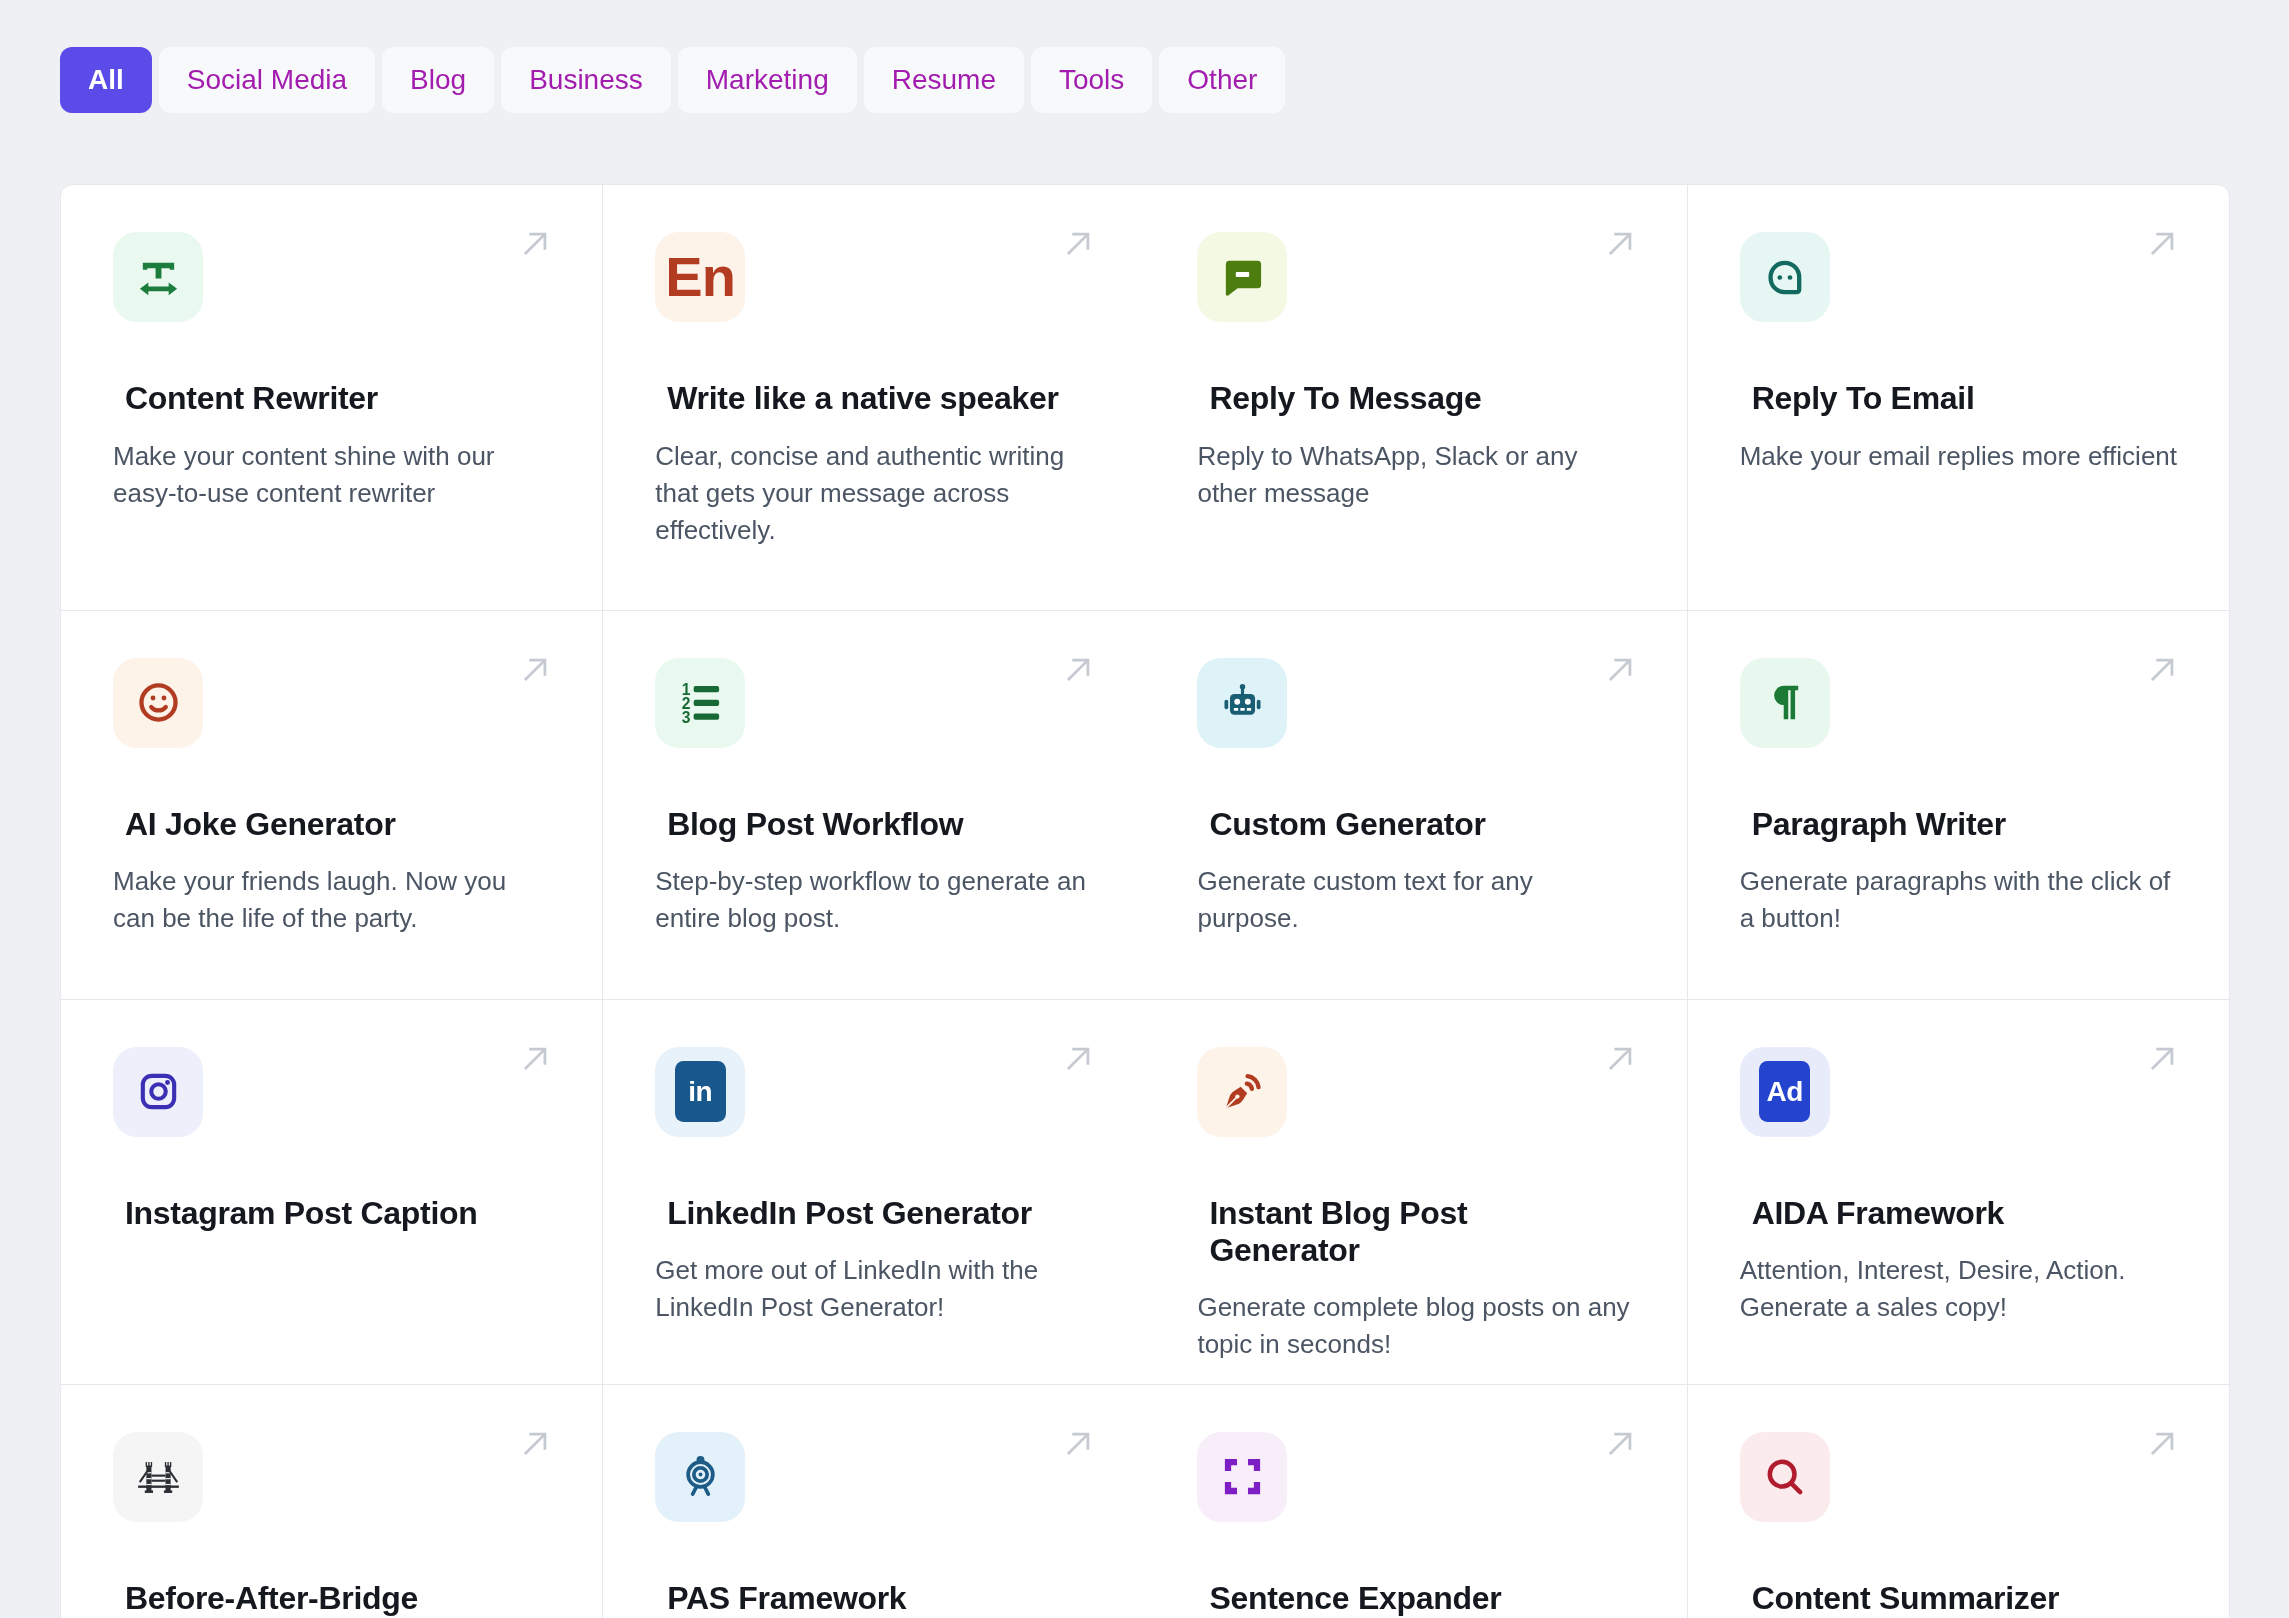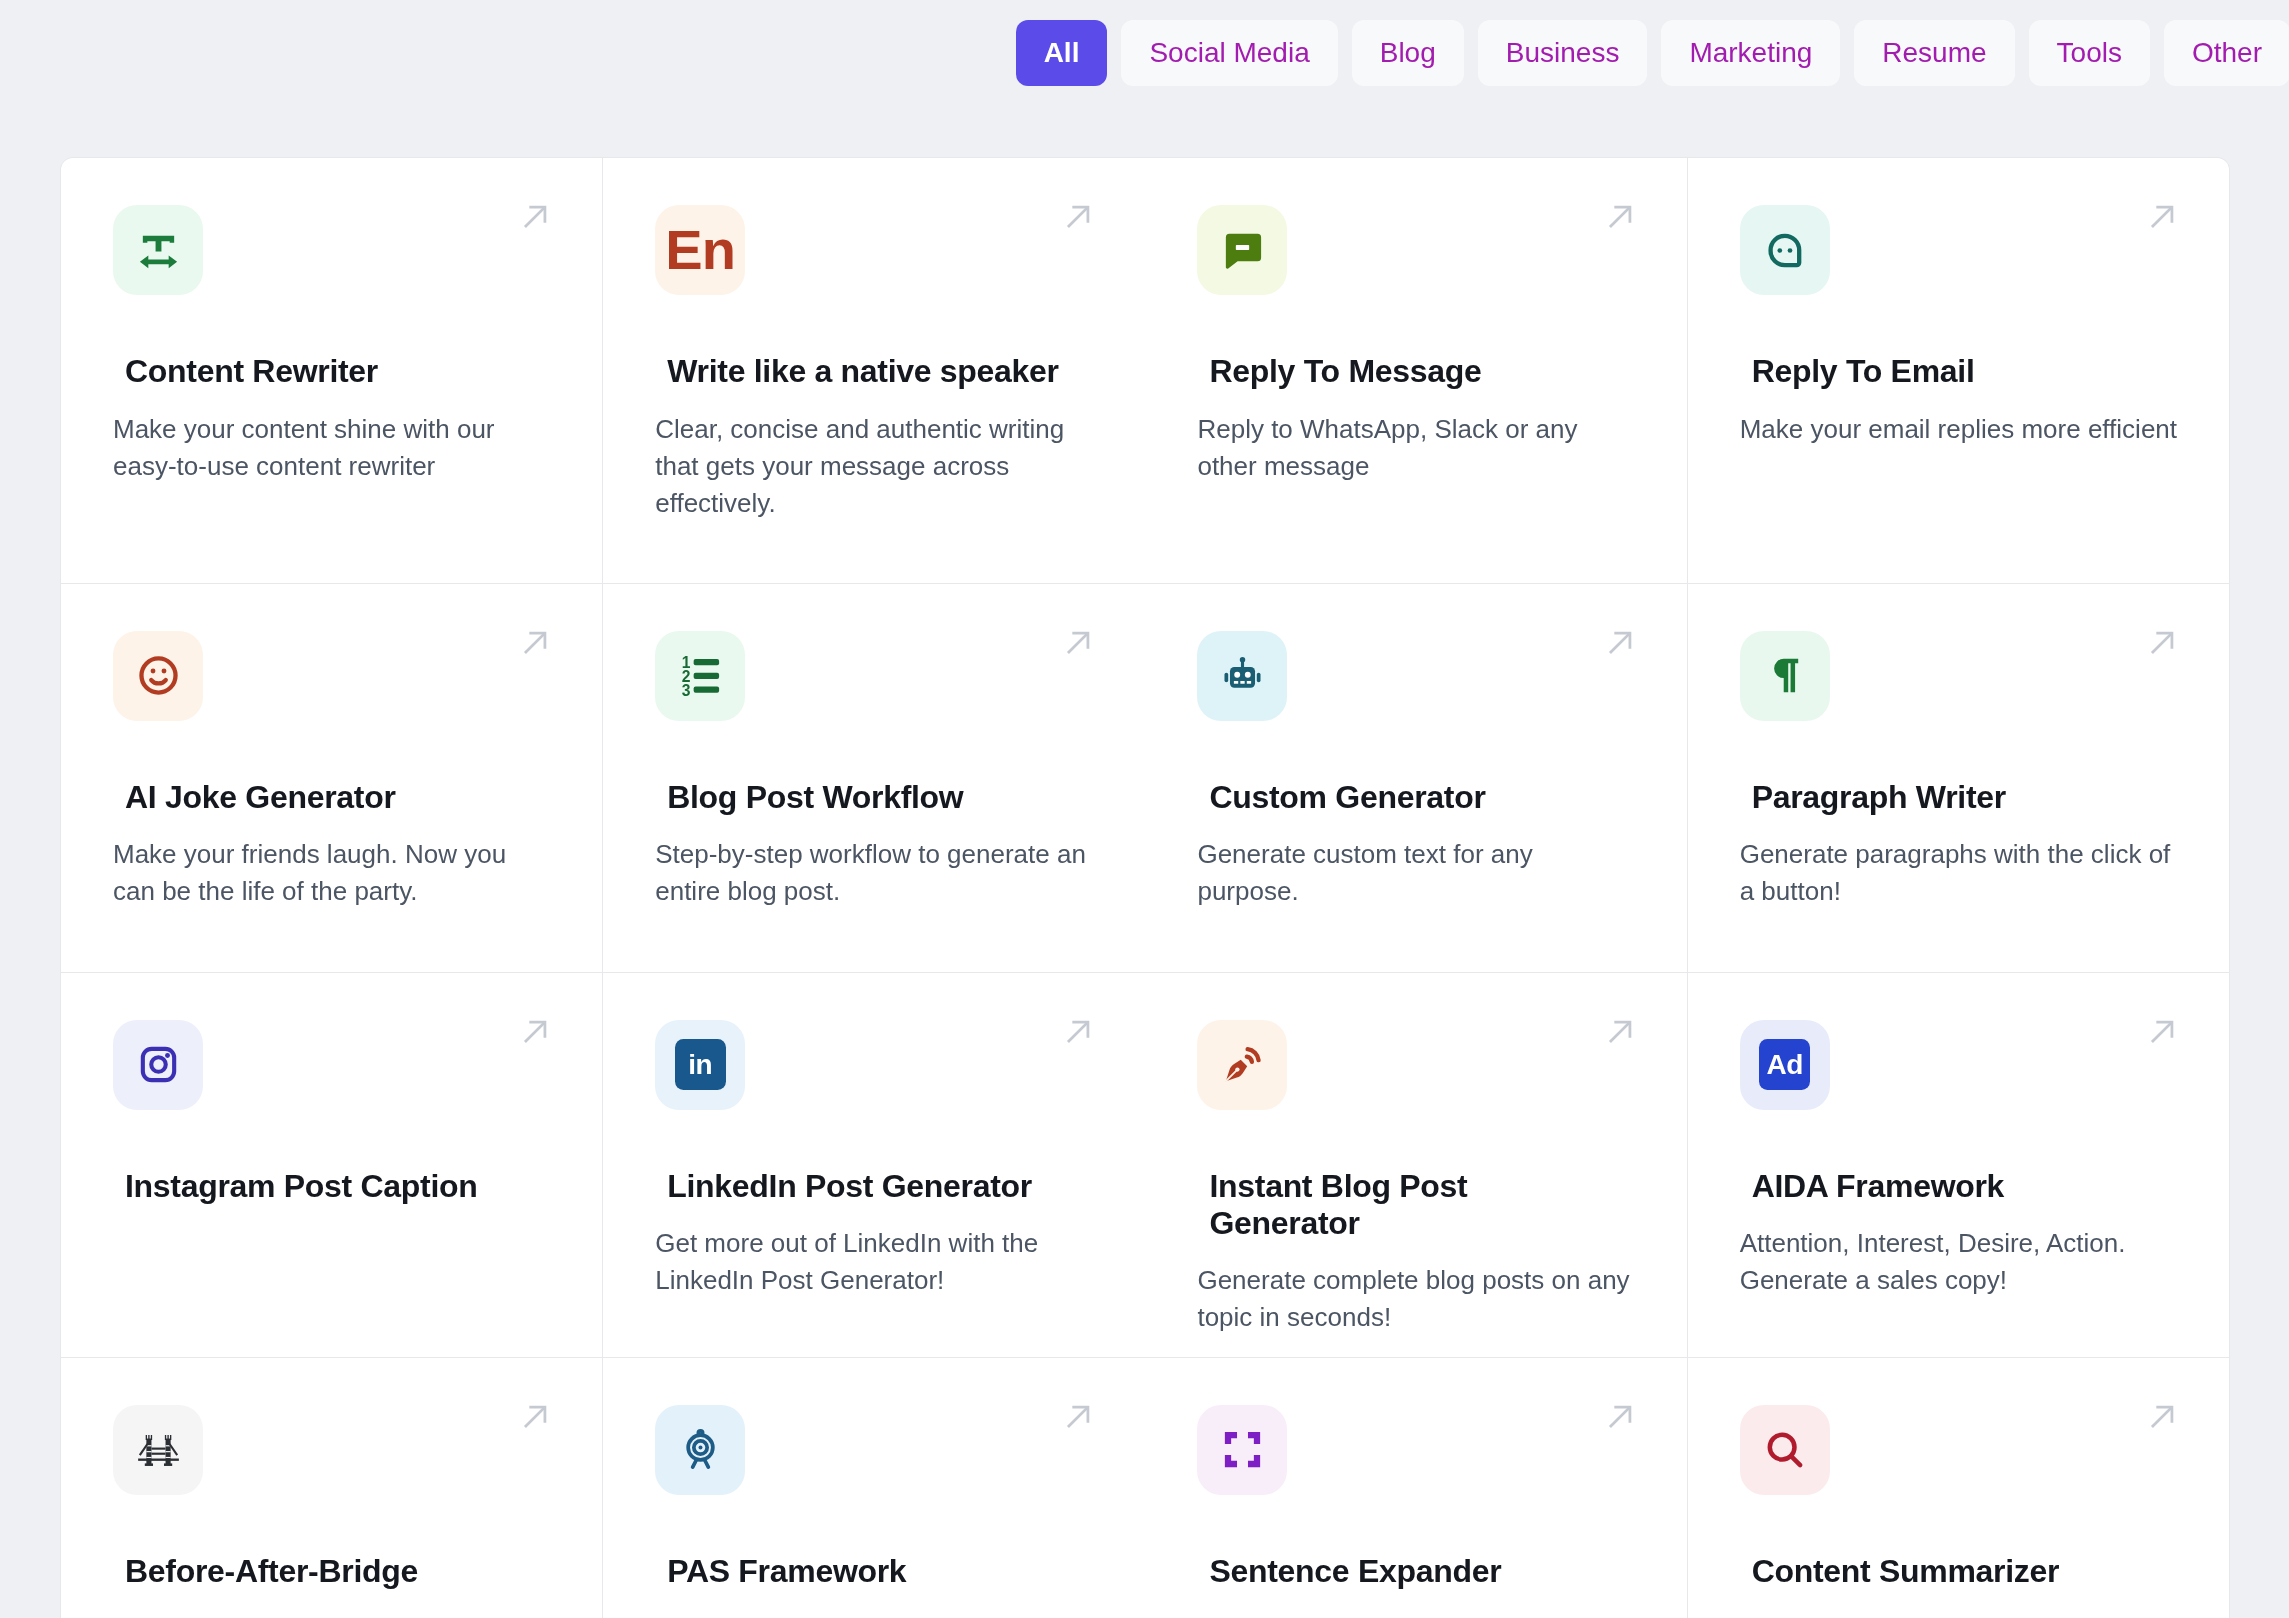--- a/index.html
+++ b/index.html
@@ -3,21 +3,21 @@
 <meta charset="utf-8">
 <style>
   html,body{margin:0;padding:0;}
   body{
     width:2290px;height:1618px;overflow:hidden;
     background:#eef0f3;
     font-family:"Liberation Sans",sans-serif;
     -webkit-font-smoothing:antialiased;
   }
   
-  .filter-bar{display:flex;gap:14px;padding:20px 0 0 60px;justify-content:flex-end;}
+  .filter-bar{display:flex;gap:7px;padding:47px 0 0 60px;}
   .pill{
     height:66px;padding:0 28px;border:none;border-radius:12px;
     background:#f8f9fb;color:#a21caf;font-size:28px;font-weight:400;
     font-family:inherit;cursor:pointer;white-space:nowrap;
   }
   .pill.active{color:#fff;font-weight:600;}
   
   .grid-wrap{
     margin:71px 60px 0;border:0.9px solid #e7e8ec;border-radius:13px;
     overflow:hidden;background:#e7e8ec;
@@ -27,21 +27,21 @@
     grid-template-rows:425px 388px 384px 319px;gap:0.9px;
   }
   .card{background:#fff;padding:47px 51px 0 52px;position:relative;box-sizing:border-box;}
   .tile{
     width:90px;height:90px;border-radius:24px;
     display:flex;align-items:center;justify-content:center;
   }
   .tile svg{width:47px;height:47px;display:block;}
   .icon-text{font-size:56px;font-weight:700;letter-spacing:-0.9px;line-height:1;}
   .icon-badge{
-    width:51px;height:51px;border-radius:8.4px;background:currentColor;
+    width:51px;height:61px;border-radius:8.4px;background:currentColor;
     display:flex;align-items:center;justify-content:center;
   }
   .icon-badge b{color:#fff;font-weight:700;font-size:28px;letter-spacing:-0.5px;}
   .open-btn{
     position:absolute;top:39px;right:47px;background:none;border:none;
     padding:0;cursor:pointer;color:#c5c9d1;line-height:0;
   }
   .open-btn svg{width:39px;height:39px;}
   .card h3{margin:58px 12px 0;font-size:32px;font-weight:700;color:#15181e;letter-spacing:-0.3px;}
   .card p{margin:20.6px 0 0;font-size:26px;line-height:37px;color:#4b5563;max-width:440px;}

